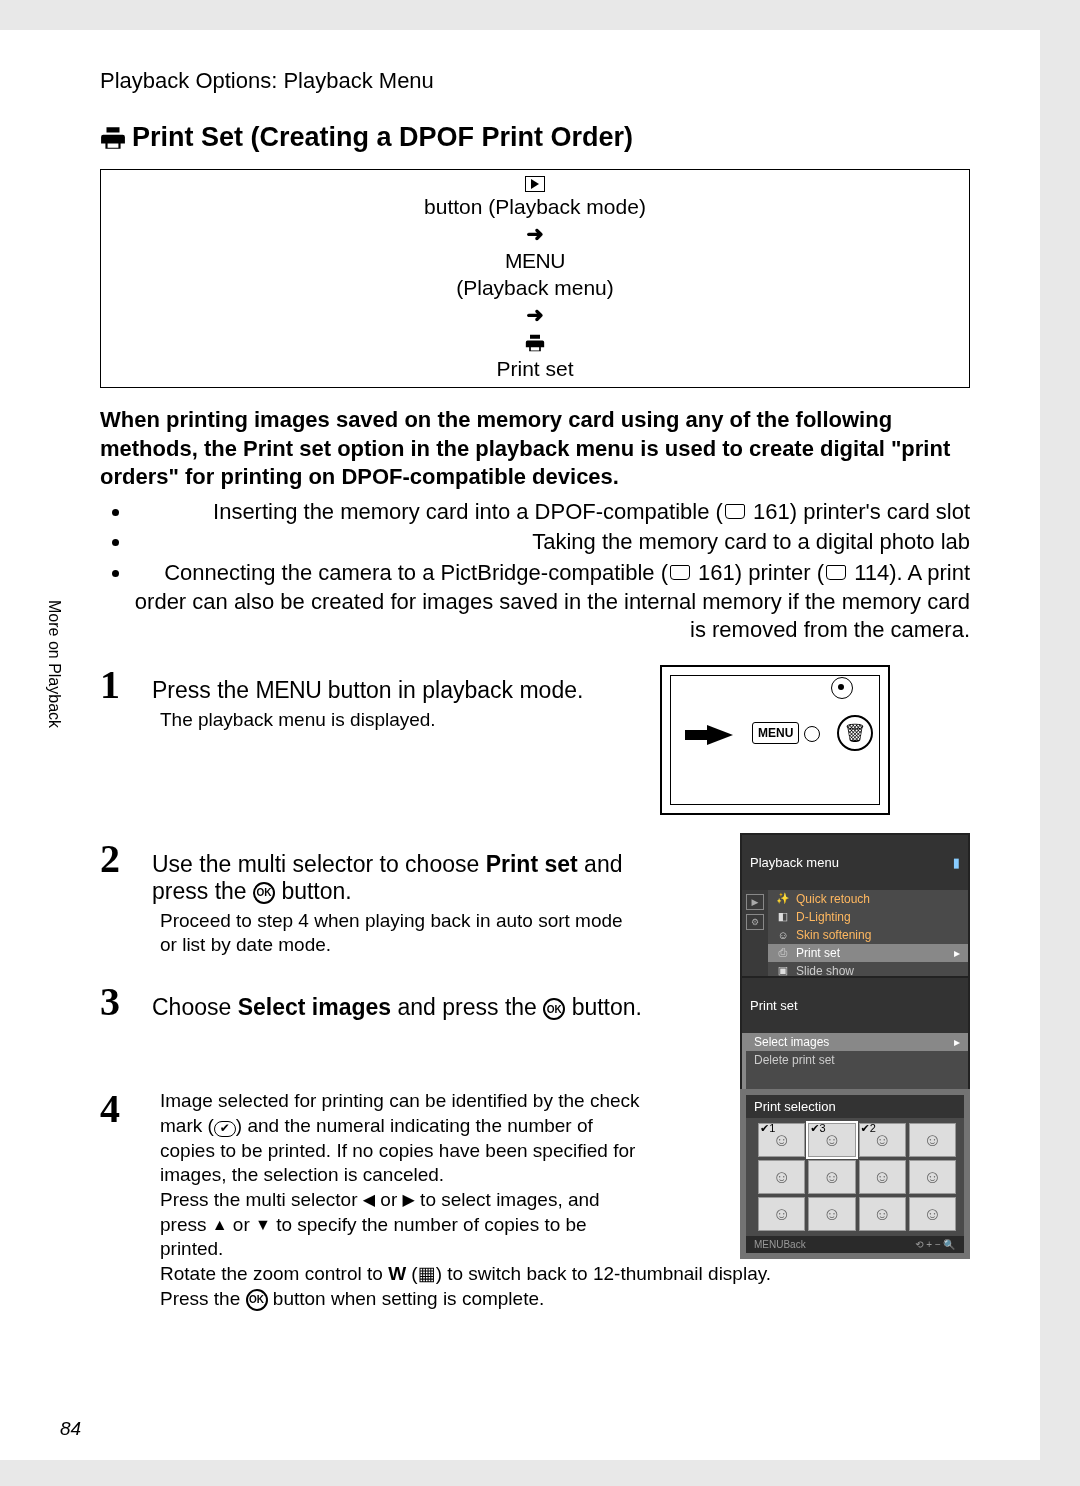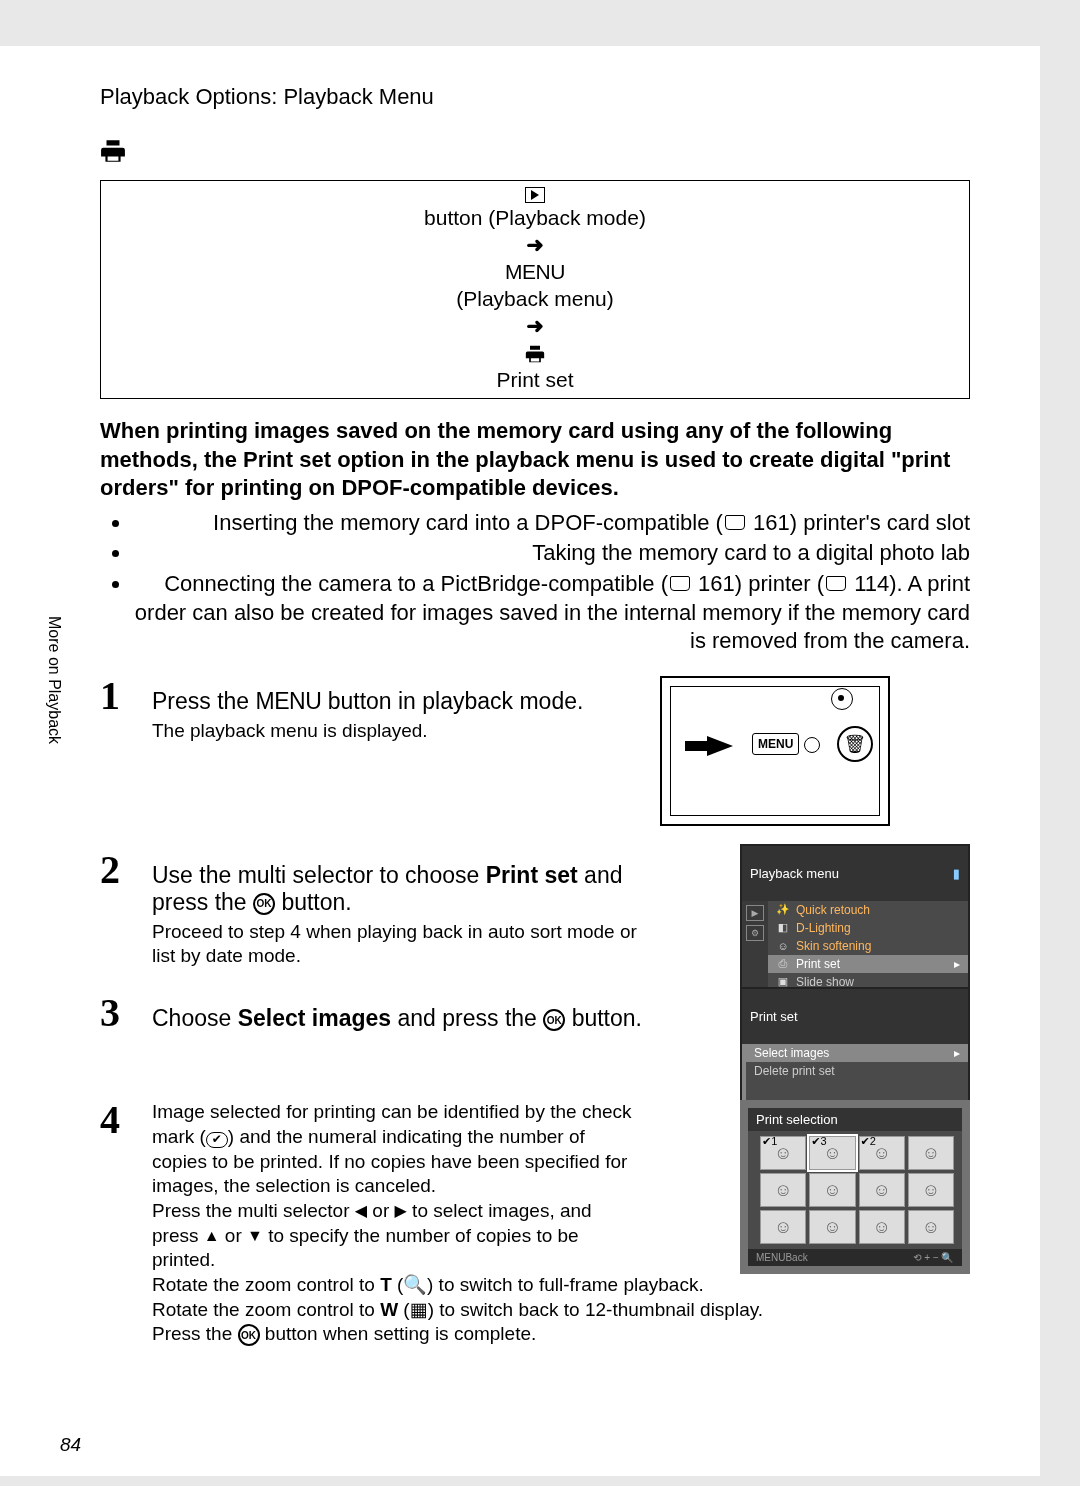--- a/index.html
+++ b/index.html
@@ -7,21 +7,21 @@
     background: #e8e8e8;
     font-family: Arial, Helvetica, sans-serif;
     width: 1080px;
     height: 1486px;
     position: relative;
     color: #000;
   }
   .page {
     position: absolute;
     left: 0;
-    top: 46px;
+    top: 30px;
     width: 1040px;
     height: 1430px;
     background: #fff;
     padding: 38px 70px 30px 100px;
   }
   .header-line {
     font-size: 22px;
     margin-bottom: 28px;
   }
   .section-title {
@@ -72,21 +72,21 @@
   }
   .step-num {
     font-size: 40px;
     font-weight: bold;
     font-family: Georgia, "Times New Roman", serif;
     line-height: 1;
     min-width: 34px;
   }
   .step-body { flex: 1; }
   .step-title { font-size: 23px; margin-bottom: 4px; margin-top: 12px; }
-  .step-sub { font-size: 19px; line-height: 1.3; }
+  .step-sub { font-size: 19px; line-height: 1.3; margin-left: 8px; }
   .step-img {
     position: absolute;
     right: 0;
     top: 0;
   }
   .side-margin {
     position: absolute;
     left: 45px;
     top: 570px;
     writing-mode: vertical-rl;
@@ -260,21 +260,21 @@
     display: flex;
     justify-content: space-between;
     align-items: center;
   }
   .lcd-footer .menu-tag { background: #888; color: #000; padding: 0 3px; font-size: 9px; margin-right: 3px; }
 
   
   .thumb-grid {
     width: 230px;
     background: #4a4a4a;
-    border: 8px solid #737373;
+    border: 6px solid #737373;
   }
   .thumb-header { padding: 4px 8px; font-size: 13px; color: #fff; background: #333; }
   .thumb-rows {
     display: grid;
     grid-template-columns: repeat(4, 1fr);
     gap: 3px;
     padding: 5px 8px 5px 12px;
     position: relative;
   }
   .thumb {
@@ -307,20 +307,21 @@
 <div class="page">
 
   <div class="header-line">Playback Options: Playback Menu</div>
 
   <div class="section-title">
     <span class="icon-print">
       <svg viewBox="0 0 24 24" width="26" height="26">
           <path d="M6 2h12v5H6V2zm-3 7h18a2 2 0 0 1 2 2v6h-4v5H5v-5H1v-6a2 2 0 0 1 2-2zm4 8v4h10v-4H7z" fill="#000"></path>
         </svg>
     </span>
+    <span>Print Set (Creating a DPOF Print Order)</span>
   </div>
 
   <div class="breadcrumb-box">
     <span class="playback-icon"></span>
     <span>button (Playback mode)</span>
     <span class="arrow">➜</span>
     <span class="menu-font">MENU</span>
     <span>(Playback menu)</span>
     <span class="arrow">➜</span>
     <span>
@@ -447,23 +448,20 @@
   <div class="step">
     <div class="step-num">4</div>
     <div class="step-body">
       <p class="step-sub" style="max-width:490px">
         <span>Image selected for printing can be identified by the check mark (</span><span class="checkbox-icon">✔</span><span>) and the numeral indicating the number of copies to be printed. If no copies have been specified for images, the selection is canceled.</span>
       </p>
       <p class="step-sub" style="max-width:490px">
         <span>Press the multi selector </span><span class="tri">◀</span><span> or </span><span class="tri">▶</span><span> to select images, and press </span><span class="tri">▲</span><span> or </span><span class="tri">▼</span><span> to specify the number of copies to be printed.</span>
       </p>
       <p class="step-sub">
-        <span>Rotate the zoom control to </span><b>T</b><span> (</span><span>🔍</span><span>) to switch to full-frame playback.</span>
-      </p>
-      <p class="step-sub">
         <span>Rotate the zoom control to </span><b>W</b><span> (</span><span>▦</span><span>) to switch back to 12-thumbnail display.</span>
       </p>
       <p class="step-sub">
         <span>Press the </span><span class="ok-btn">OK</span><span> button when setting is complete.</span>
       </p>
     </div>
     <div class="step-img thumb-grid">
       <div class="thumb-header">Print selection</div>
       <div class="thumb-rows">
         <div class="thumb"><span class="chk">✔1</span>☺</div>

